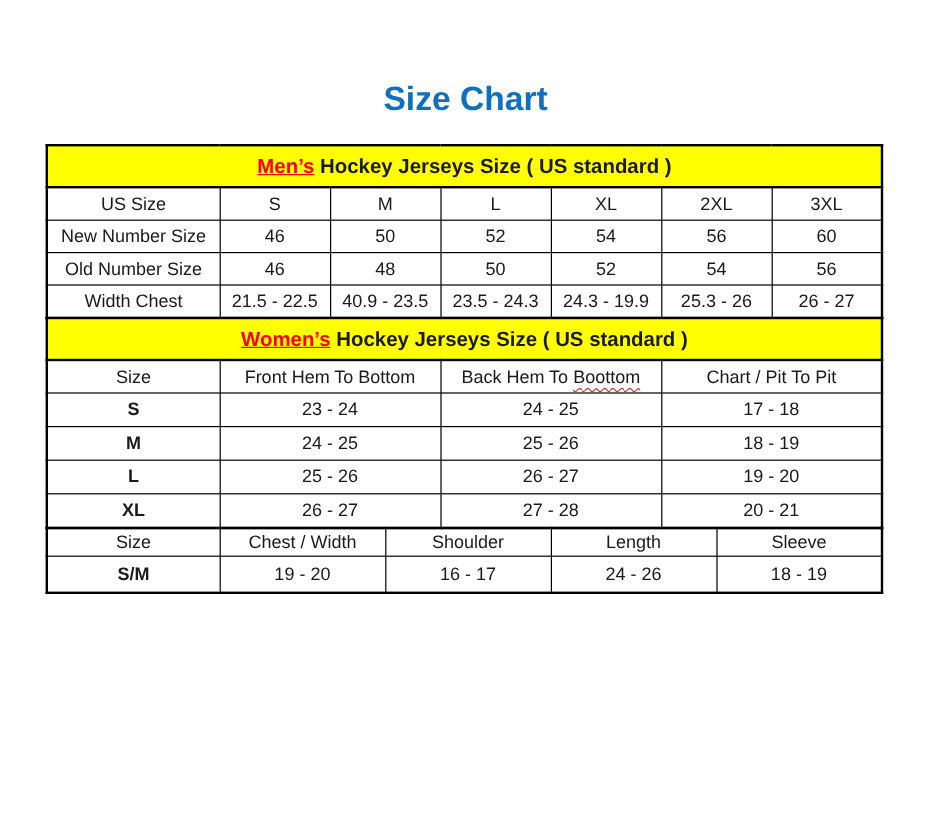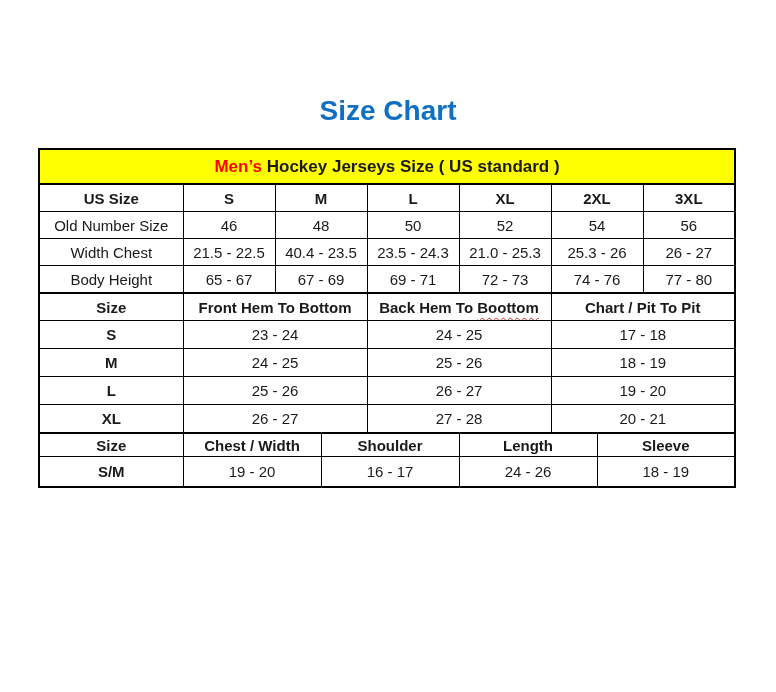--- a/index.html
+++ b/index.html
@@ -8,21 +8,21 @@
     position: relative;
     width: 776px;
     height: 692px;
     background: #ffffff;
     font-family: "Liberation Sans", sans-serif;
     color: #1a1a1a;
     overflow: hidden;
   }
   .page-title {
     margin: 0;
-    padding-top: 94px;
+    padding-top: 66px;
     text-align: center;
     font-size: 28px;
     line-height: 34px;
     font-weight: bold;
     color: #0f70c2;
     letter-spacing: 0px;
   }
   .chart-wrap {
     margin: 20px 0 0 38px;
     width: 696px;
@@ -43,22 +43,22 @@
     overflow: hidden;
     white-space: nowrap;
   }
   .size-table tr.band-row td {
     background: #ffff00;
     border: 2px solid #000000;
     height: 33px;
     font-weight: bold;
     font-size: 17px;
   }
-  .band-red { color: #ff0000; }
-  .size-table tr.head-row td { font-weight: bold; }
+  .band-red { color: #ff0000; text-decoration: underline; }
+  .size-table tr.head-row td { font-weight: normal; }
   td.size-label { font-weight: bold; }
   .squiggle {
     text-decoration: underline wavy #d93025;
     text-decoration-thickness: 1px;
     text-underline-offset: 4px;
   }
   .w-rows td { height: 27px; }
   .y-head td { height: 22px; }
   .y-rows td { height: 29px; margin-top: 44px; }
 </style>
@@ -88,57 +88,60 @@
       <tr class="head-row">
         <td>US Size</td>
         <td>S</td>
         <td>M</td>
         <td>L</td>
         <td>XL</td>
         <td>2XL</td>
         <td>3XL</td>
       </tr>
       <tr>
+        <td>New Number Size</td>
+        <td>46</td>
+        <td>50</td>
+        <td>52</td>
+        <td>54</td>
+        <td>56</td>
+        <td>60</td>
+      </tr>
+      <tr>
         <td>Old Number Size</td>
         <td>46</td>
         <td>48</td>
         <td>50</td>
         <td>52</td>
         <td>54</td>
         <td>56</td>
       </tr>
       <tr>
         <td>Width Chest</td>
         <td>21.5 - 22.5</td>
-        <td>40.4 - 23.5</td>
+        <td>40.9 - 23.5</td>
         <td>23.5 - 24.3</td>
-        <td>21.0 - 25.3</td>
+        <td>24.3 - 19.9</td>
         <td>25.3 - 26</td>
         <td>26 - 27</td>
-      </tr>
-      <tr>
-        <td>Body Height</td>
-        <td>65 - 67</td>
-        <td>67 - 69</td>
-        <td>69 - 71</td>
-        <td>72 - 73</td>
-        <td>74 - 76</td>
-        <td>77 - 80</td>
       </tr>
     </tbody>
       </table>
 
     <table class="size-table">
       <colgroup>
         <col style="width:144px">
           <col style="width:184px">
           <col style="width:184px">
           <col style="width:184px">
       </colgroup>
       <tbody>
+          <tr class="band-row">
+        <td colspan="4"><span class="band-red">Women’s</span><span> Hockey Jerseys Size ( US standard )</span></td>
+      </tr>
       <tr class="head-row">
         <td>Size</td>
         <td>Front Hem To Bottom</td>
         <td><span>Back Hem To </span><span class="squiggle">Boottom</span></td>
         <td>Chart / Pit To Pit</td>
       </tr>
       </tbody>
         <tbody class="w-rows">
       <tr>
         <td class="size-label">S</td>

